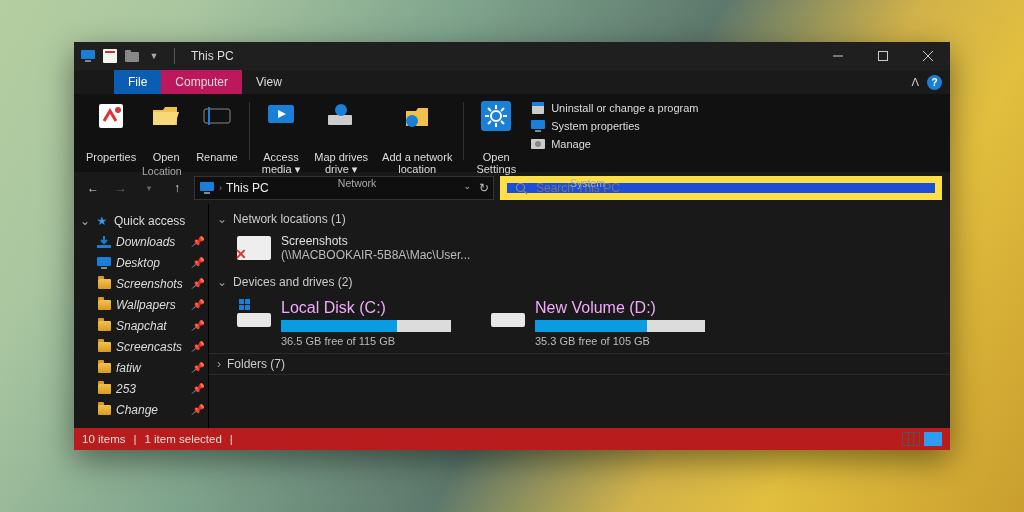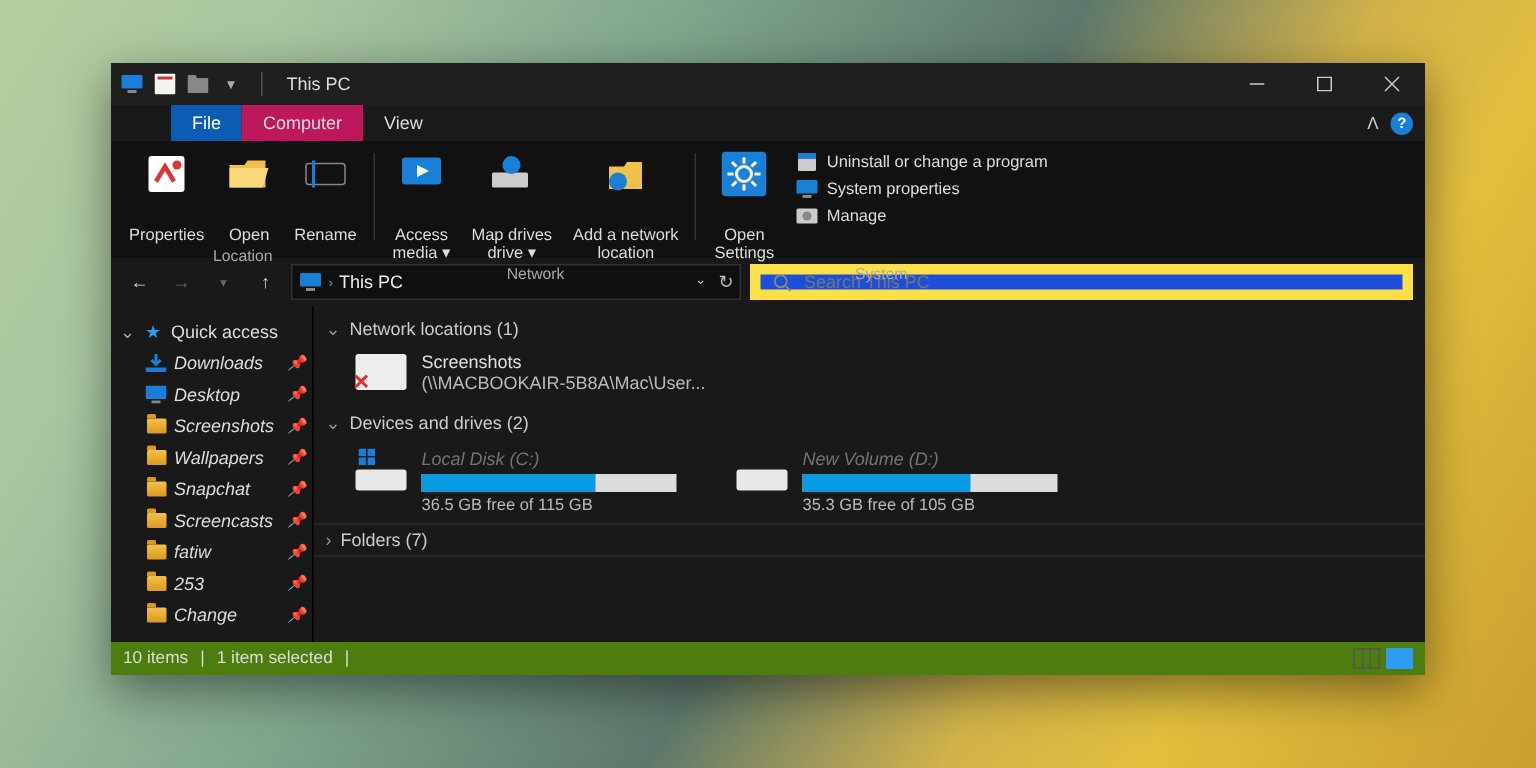--- a/index.html
+++ b/index.html
@@ -77,28 +77,28 @@
   .netloc .drv { width:34px; height:24px; position:relative; }
   .netloc .drv .body1{position:absolute;inset:0;background:#eee;border-radius:2px;}
   .netloc .drv .redx{position:absolute;left:-2px;bottom:-2px;color:#e03030;font-weight:bold;font-size:14px;}
   .netloc .txts { display:flex; flex-direction:column; line-height:1.2; }
   .drives { display:flex; gap:40px; padding:6px 0 6px 28px; }
   .drive { display:flex; gap:10px; }
   .drive .dic { width:34px; height:28px; position:relative; }
   .drive .dic .case{position:absolute;bottom:0;left:0;right:0;height:14px;background:#e8e8e8;border-radius:2px;}
   .drive .dic .win{position:absolute;top:0;left:2px;width:12px;height:12px;}
   .drive .meta { display:flex; flex-direction:column; gap:3px; }
-  .drive .name { font-size:12px; color:#737373;font-style:italic; }
+  .drive .name { font-size:16px; color:#f0abfc; }
   .drive .bar { width:170px; height:12px; background:#dcdcdc; }
   .drive .bar .fill{height:100%; background:#0a9be0;}
   .drive .free { font-size:11px; color:#bbb; }
   .folders-row { border-top:1px solid #2a2a2a; border-bottom:1px solid #2a2a2a; }
 
   
-  .status { height:22px; background:#4d7c0f; display:flex; align-items:center; padding:0 8px; font-size:11.5px; color:#ddd; gap:8px; }
+  .status { height:22px; background:#b91c1c; display:flex; align-items:center; padding:0 8px; font-size:11.5px; color:#ddd; gap:8px; }
   .status .viewbtns { margin-left:auto; display:flex; gap:4px;}
   .viewbtn { width:18px; height:14px; border:1px solid #555; display:flex; }
   .viewbtn.details div{flex:1;border-right:1px solid #555;} .viewbtn.details div:last-child{border:none;}
   .viewbtn.icons{background:#2f9cf4;border-color:#2f9cf4;}
 
   svg { display:block; }
 </style>
 </head>
 <body>
 

